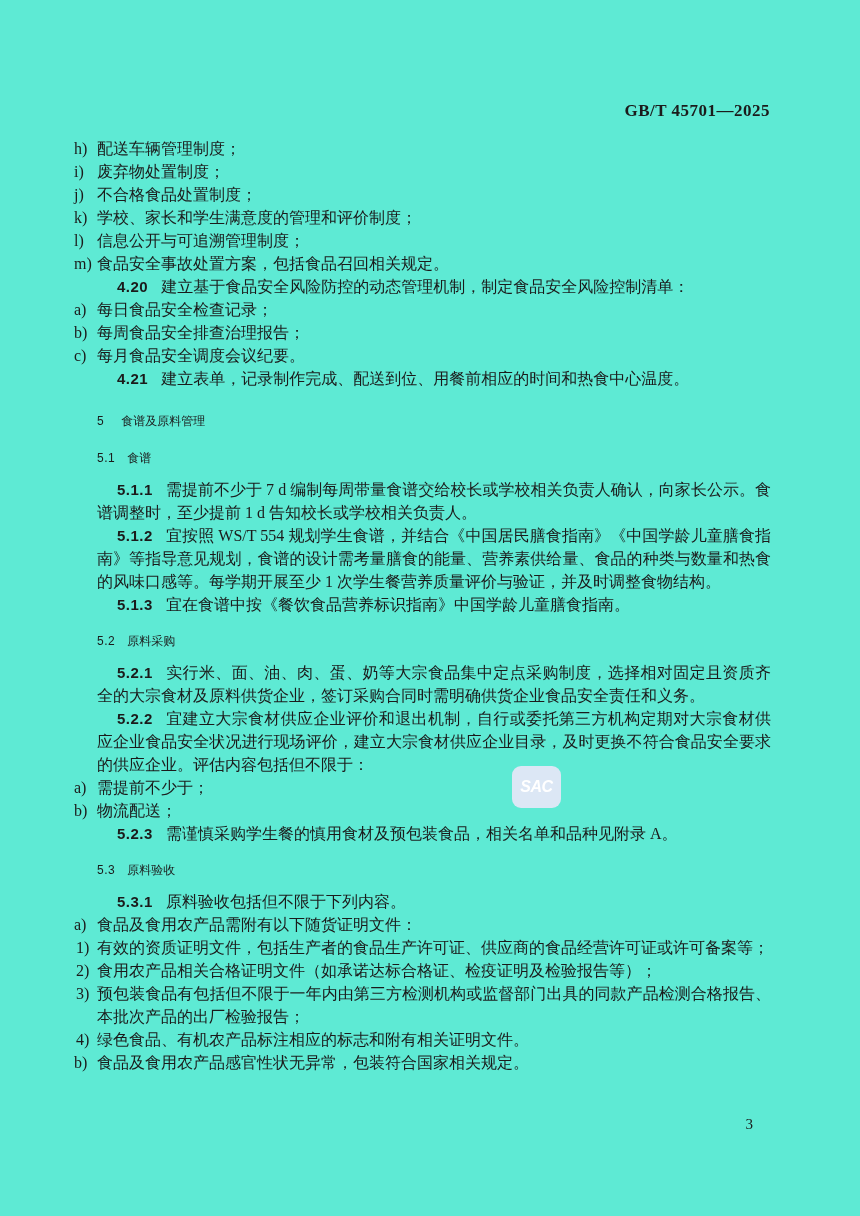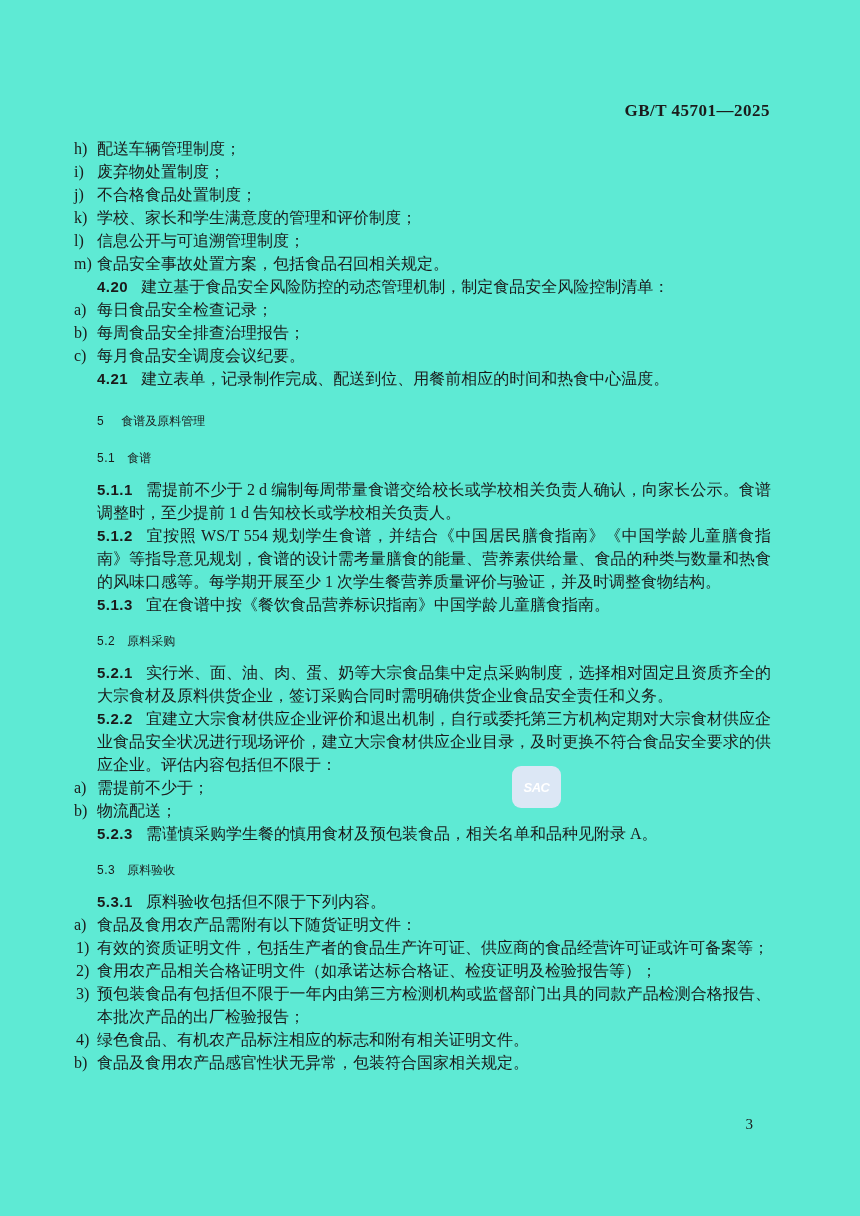--- a/index.html
+++ b/index.html
@@ -24,20 +24,21 @@
     font-size:16px;line-height:23px;
     text-align:justify;
     z-index:1;
   }
   .doc-body p{margin:0;padding:0;}
   .clause .num{
     font-family:"Liberation Sans","DejaVu Sans",sans-serif;
     font-weight:bold;font-size:15px;
     margin-right:13px;
     letter-spacing:0.5px;
+    margin-left:20px;
   }
   .h1,.h2{
     font-family:"Liberation Sans","DejaVu Sans",sans-serif;
     font-weight:normal;font-size:12px;
     text-align:left;
   }
   .h1{margin:20px 0 2px 0 !important;}
   .h2{margin:14px 0 8px 0 !important;}
   .h1 .num{margin-right:17px;letter-spacing:0.5px;}
   .h2 .num{margin-right:12px;letter-spacing:0.5px;}
@@ -50,21 +51,21 @@
     font-size:15px;
   }
   .watermark{
     position:absolute;left:512px;top:766px;
     width:49px;height:42px;
     background:#dce7f5;
     border-radius:9px;
     display:flex;align-items:center;justify-content:center;
     font-family:"Liberation Sans","DejaVu Sans",sans-serif;
     font-weight:bold;font-style:italic;
-    font-size:13px;letter-spacing:-0.5px;
+    font-size:16px;letter-spacing:-0.5px;
     color:#ffffff;
     z-index:0;
   }
 </style>
 </head>
 <body>
 
 <div class="page">
 
   <div class="std-header">GB/T 45701—2025</div>
@@ -78,21 +79,21 @@
       <p class="li1"><span class="marker">k)</span><span>学校、家长和学生满意度的管理和评价制度；</span></p>
       <p class="li1"><span class="marker">l)</span><span>信息公开与可追溯管理制度；</span></p>
       <p class="li1"><span class="marker">m)</span><span>食品安全事故处置方案，包括食品召回相关规定。</span></p>
       <p class="clause"><span class="num">4.20</span><span>建立基于食品安全风险防控的动态管理机制，制定食品安全风险控制清单：</span></p>
       <p class="li1"><span class="marker">a)</span><span>每日食品安全检查记录；</span></p>
       <p class="li1"><span class="marker">b)</span><span>每周食品安全排查治理报告；</span></p>
       <p class="li1"><span class="marker">c)</span><span>每月食品安全调度会议纪要。</span></p>
       <p class="clause"><span class="num">4.21</span><span>建立表单，记录制作完成、配送到位、用餐前相应的时间和热食中心温度。</span></p>
       <p class="h1"><span class="num">5</span><span>食谱及原料管理</span></p>
       <p class="h2"><span class="num">5.1</span><span>食谱</span></p>
-      <p class="clause"><span class="num">5.1.1</span><span>需提前不少于 2 d 编制每周带量食谱交给校长或学校相关负责人确认，向家长公示。食谱调整时，至少提前 1 d 告知校长或学校相关负责人。</span></p>
+      <p class="clause"><span class="num">5.1.1</span><span>需提前不少于 7 d 编制每周带量食谱交给校长或学校相关负责人确认，向家长公示。食谱调整时，至少提前 1 d 告知校长或学校相关负责人。</span></p>
       <p class="clause"><span class="num">5.1.2</span><span>宜按照 WS/T 554 规划学生食谱，并结合《中国居民膳食指南》《中国学龄儿童膳食指南》等指导意见规划，食谱的设计需考量膳食的能量、营养素供给量、食品的种类与数量和热食的风味口感等。每学期开展至少 1 次学生餐营养质量评价与验证，并及时调整食物结构。</span></p>
       <p class="clause"><span class="num">5.1.3</span><span>宜在食谱中按《餐饮食品营养标识指南》中国学龄儿童膳食指南。</span></p>
       <p class="h2"><span class="num">5.2</span><span>原料采购</span></p>
       <p class="clause"><span class="num">5.2.1</span><span>实行米、面、油、肉、蛋、奶等大宗食品集中定点采购制度，选择相对固定且资质齐全的大宗食材及原料供货企业，签订采购合同时需明确供货企业食品安全责任和义务。</span></p>
       <p class="clause"><span class="num">5.2.2</span><span>宜建立大宗食材供应企业评价和退出机制，自行或委托第三方机构定期对大宗食材供应企业食品安全状况进行现场评价，建立大宗食材供应企业目录，及时更换不符合食品安全要求的供应企业。评估内容包括但不限于：</span></p>
       <p class="li1"><span class="marker">a)</span><span>需提前不少于；</span></p>
       <p class="li1"><span class="marker">b)</span><span>物流配送；</span></p>
       <p class="clause"><span class="num">5.2.3</span><span>需谨慎采购学生餐的慎用食材及预包装食品，相关名单和品种见附录 A。</span></p>
       <p class="h2"><span class="num">5.3</span><span>原料验收</span></p>
       <p class="clause"><span class="num">5.3.1</span><span>原料验收包括但不限于下列内容。</span></p>

